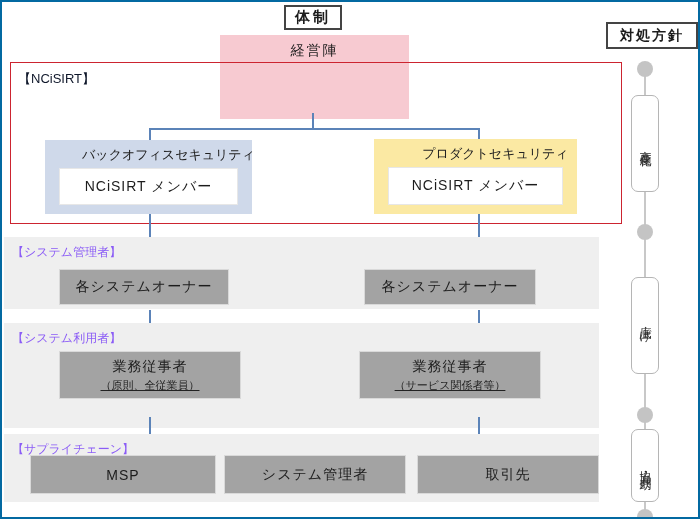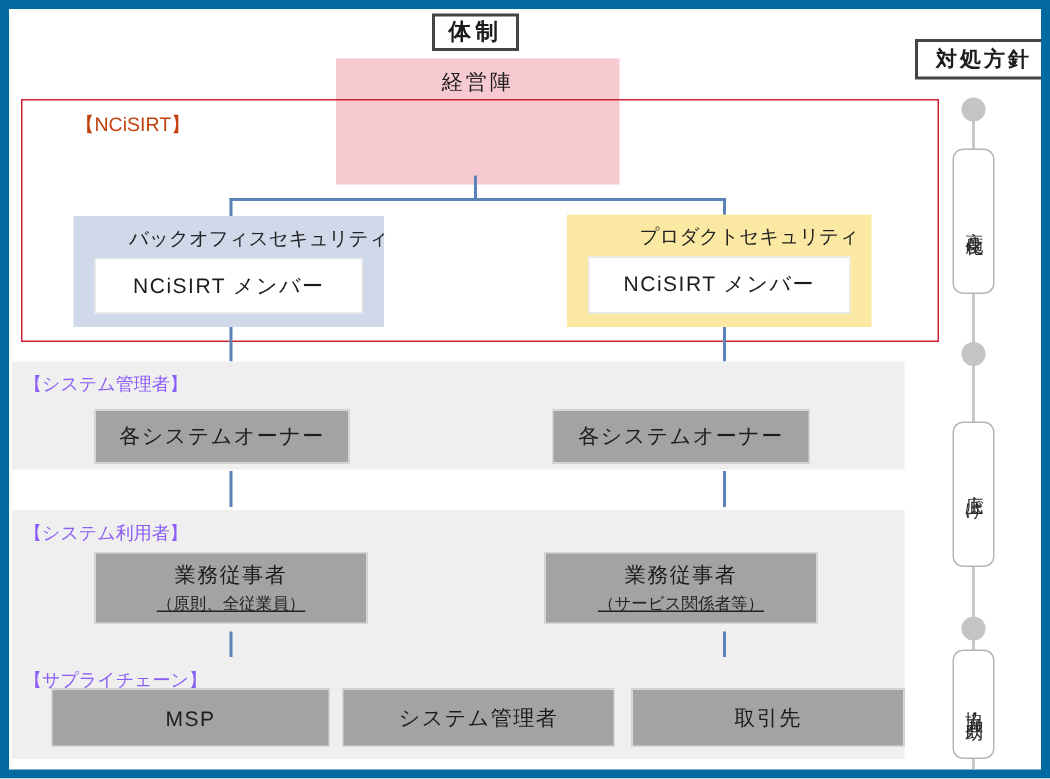--- a/index.html
+++ b/index.html
@@ -1,50 +1,50 @@
 <!DOCTYPE html>
 <html><head>
 <meta charset="utf-8">
 <style>
   html,body{margin:0;padding:0;background:#fff;}
   .stage{
     position:relative;width:700px;height:519px;overflow:hidden;
-    background:#fff;border:6px solid #0369a1;box-sizing:border-box;
+    background:#fff;border:2px solid #0369a1;box-sizing:border-box;
     font-family:"Liberation Sans","DejaVu Sans",sans-serif;color:#1c1c1c;
   }
   
   .badge{position:absolute;background:#fff;border:2px solid #444;display:flex;
     align-items:center;justify-content:center;font-weight:bold;box-sizing:border-box;}
   .title-badge{left:282px;top:3px;width:58px;height:25px;font-size:15px;letter-spacing:3px;}
   .policy-badge{left:604px;top:20px;width:92px;height:27px;font-size:14px;letter-spacing:2px;}
   
   .mgmt{position:absolute;left:218px;top:33px;width:189px;height:84px;background:#f7cad1;}
   .mgmt-label{position:absolute;left:0;top:7px;width:100%;text-align:center;font-size:14px;letter-spacing:2px;}
   .ciso-box{position:absolute;left:25px;top:38px;width:139px;height:39px;background:#fff;
     display:flex;align-items:center;justify-content:center;font-size:16px;letter-spacing:3px;}
   
   .ncisirt-frame{position:absolute;left:8px;top:60px;width:612px;height:162px;
     border:1.5px solid #cc2430;box-sizing:border-box;pointer-events:none;}
-  .ncisirt-label{position:absolute;left:16px;top:68px;font-size:13px;color:#c2410c;margin-left:28px;}
+  .ncisirt-label{position:absolute;left:16px;top:68px;font-size:13px;color:#0f172a;}
   
   .vline,.hline{position:absolute;background:#5b83b8;}
   .vline{width:2px;}
   .hline{height:2px;}
   
   .team{position:absolute;box-sizing:border-box;}
   .team-backoffice{left:43px;top:138px;width:207px;height:74px;background:#cfd9ea;}
   .team-product{left:372px;top:137px;width:203px;height:75px;background:#fbe9a3;}
   .team-title{position:absolute;left:0;top:6px;width:100%;text-align:center;font-size:13px;color:#222;margin-left:20px;}
   .member-box{position:absolute;left:14px;right:14px;top:28px;bottom:9px;background:#fff;
     border:1px solid #e7e7e7;display:flex;align-items:center;justify-content:center;
     font-size:14px;letter-spacing:1px;}
   
   .band{position:absolute;left:2px;width:595px;background:#efefef;}
   .band-0{top:235px;height:72px;}
-  .band-1{top:334px;height:105px;}
+  .band-1{top:321px;height:105px;}
   .band-2{top:432px;height:68px;}
   .band-label{position:absolute;left:8px;top:7px;font-size:12px;color:#8b5cf6;}
   .wbox{position:absolute;background:#a3a3a3;border:1px solid #d9d9d9;box-sizing:border-box;
     display:flex;flex-direction:column;align-items:center;justify-content:center;
     font-size:14px;letter-spacing:1px;text-align:left;}
   .wbox .sub{font-size:11px;letter-spacing:0;margin-top:2px;color:#222;text-decoration:underline;}
   .b0L{left:55px;top:32px;width:170px;height:36px;}
   .b0R{left:360px;top:32px;width:172px;height:36px;}
   .b1L{left:55px;top:28px;width:182px;height:48px;}
   .b1R{left:355px;top:28px;width:182px;height:48px;}

